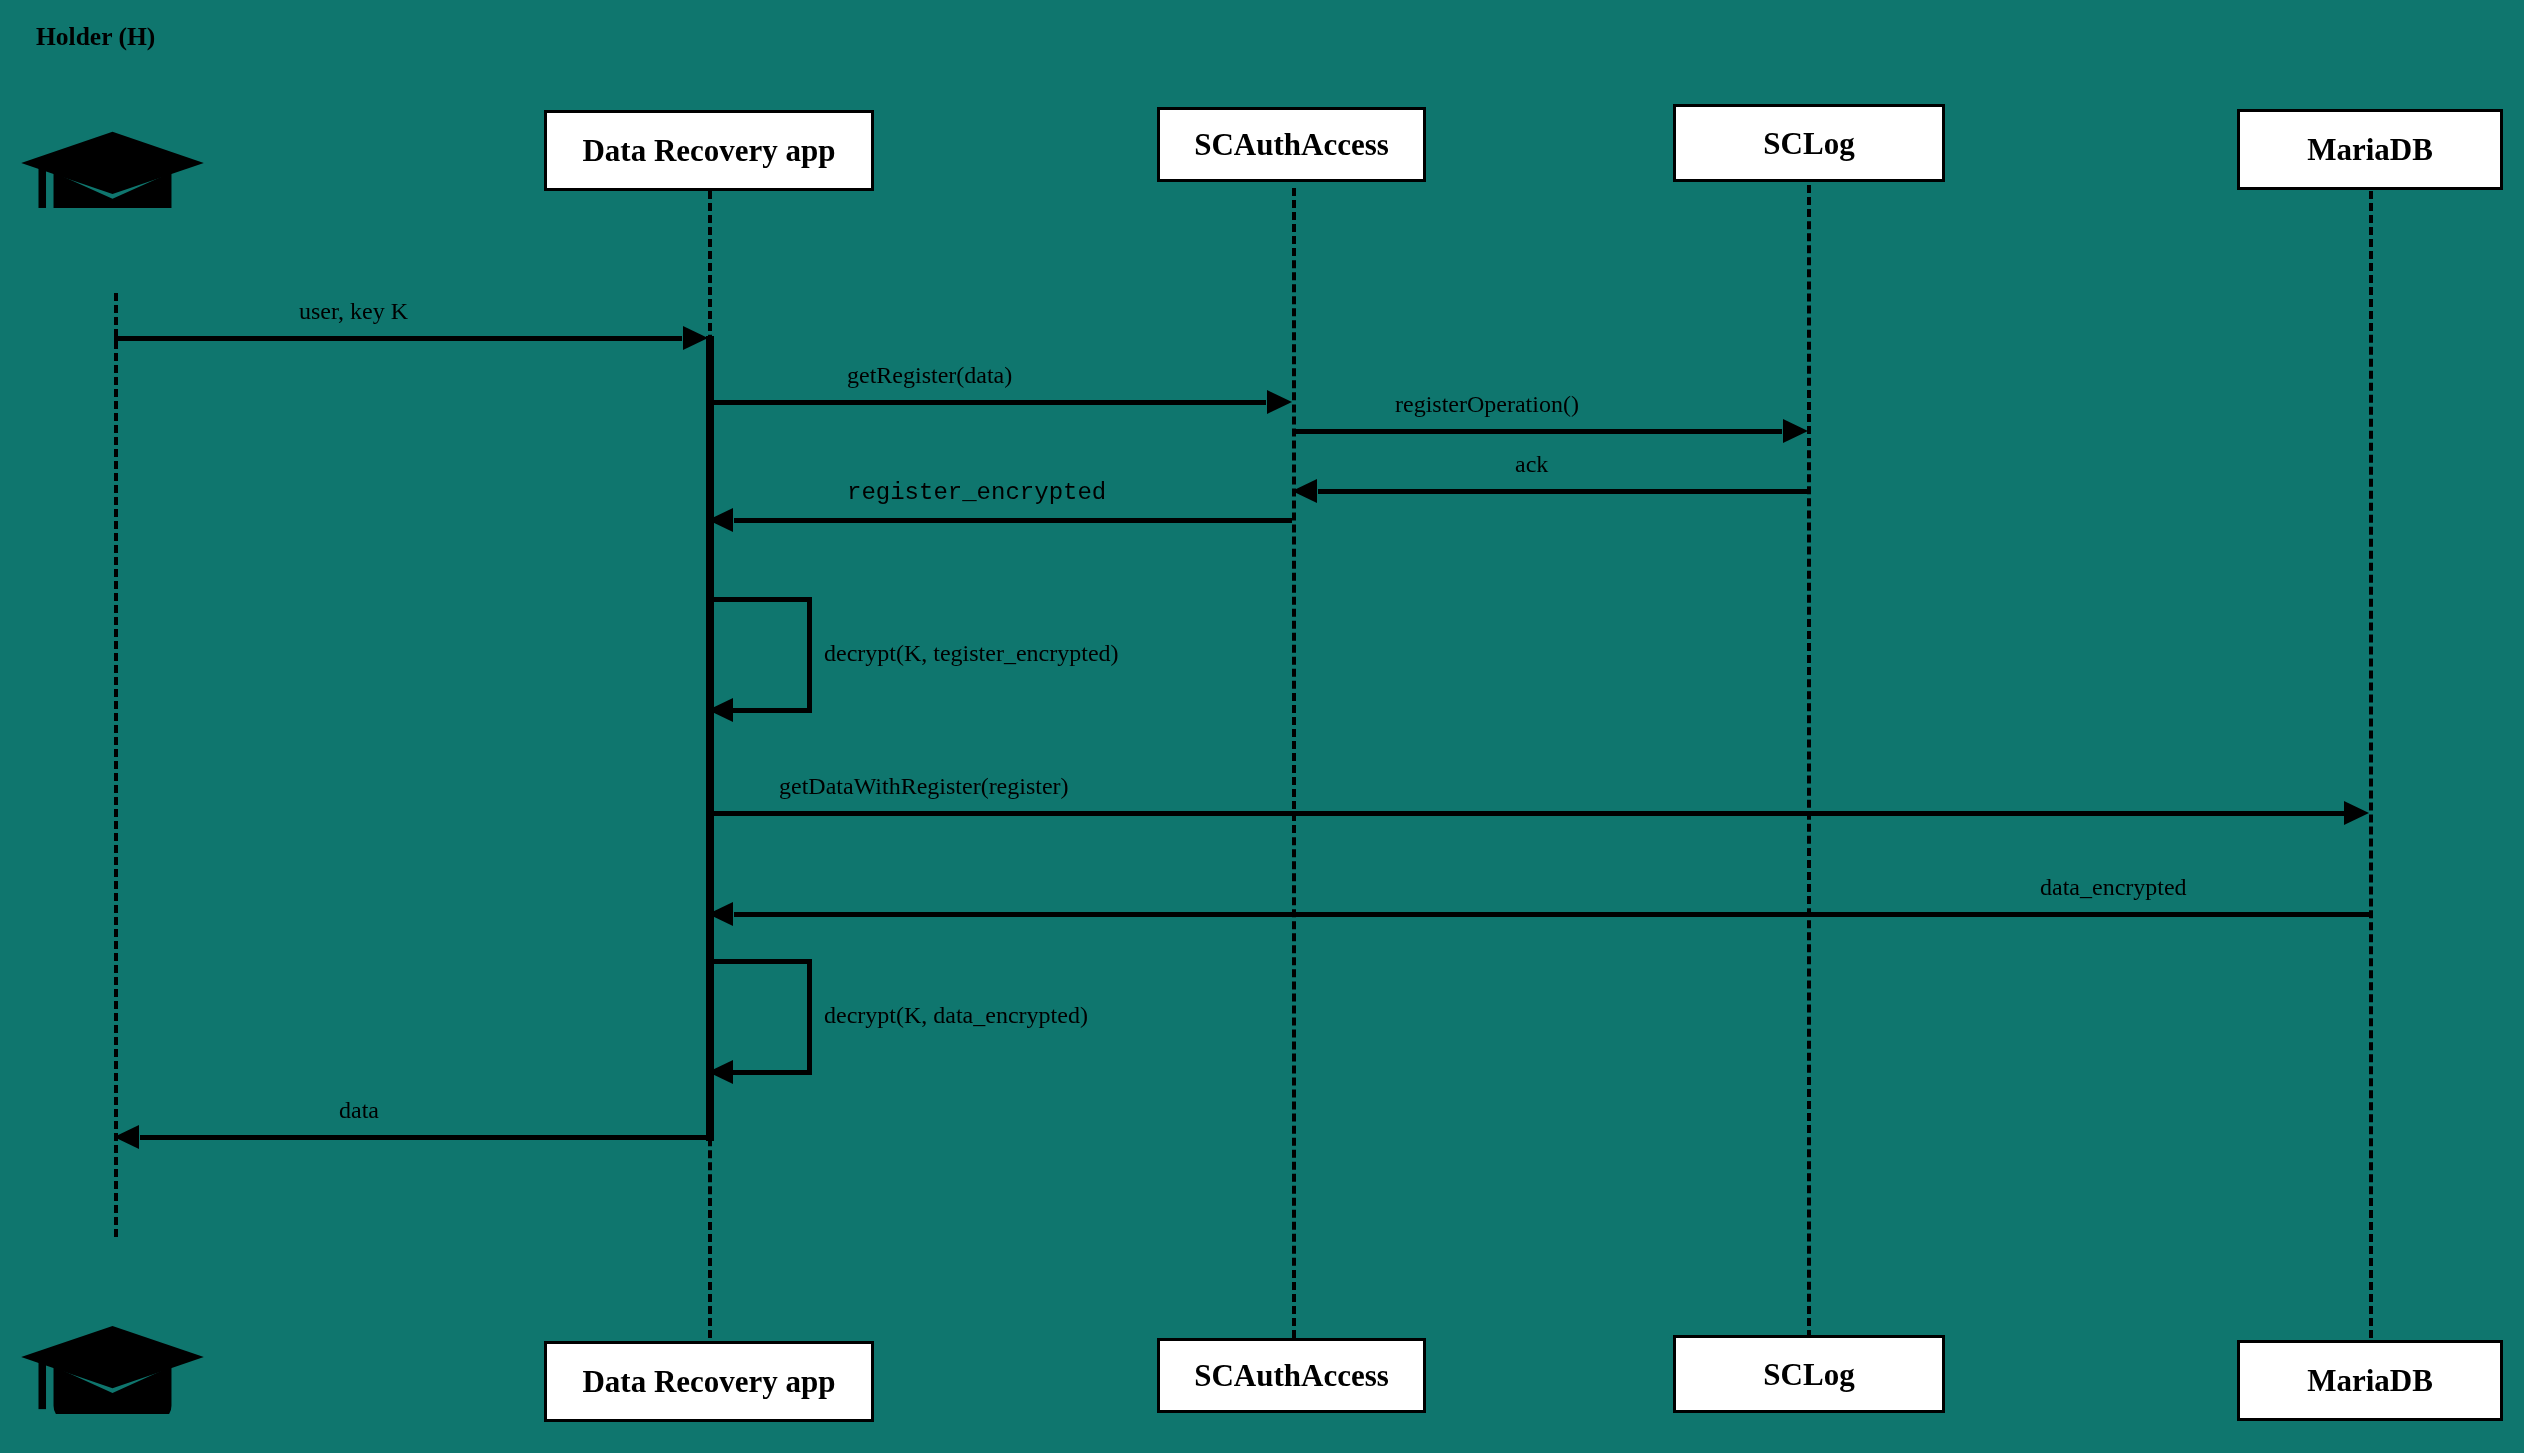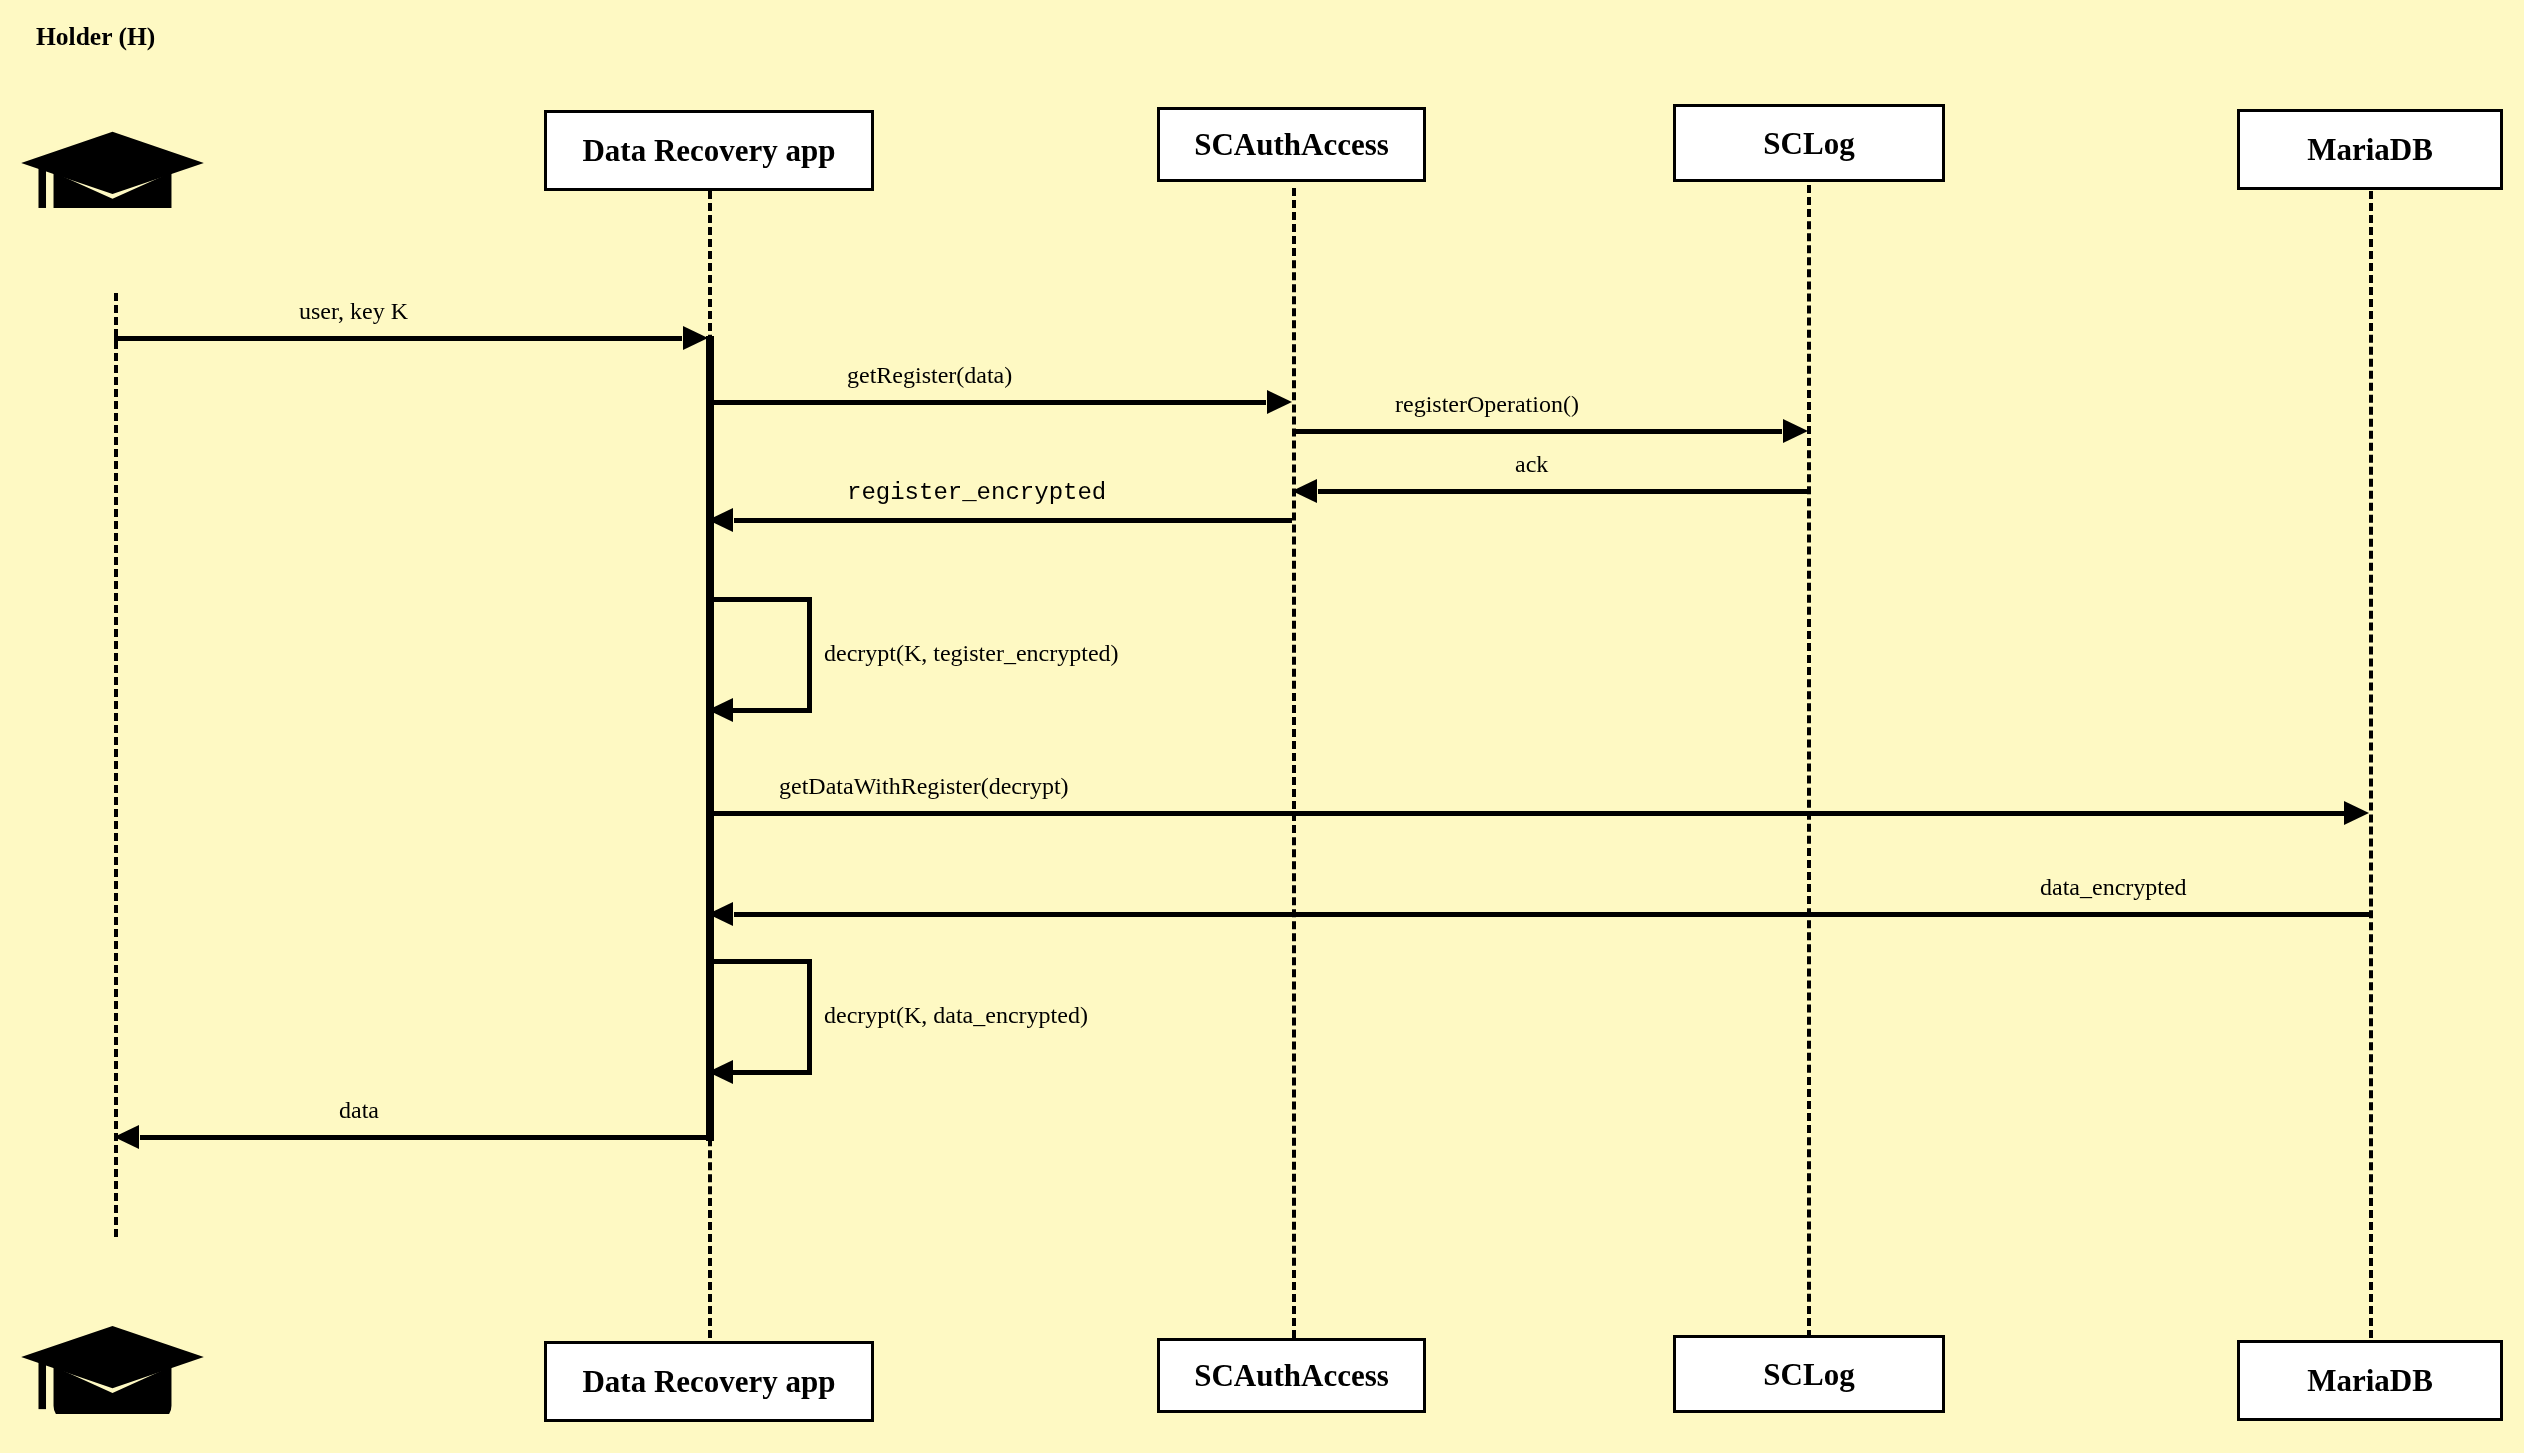--- a/index.html
+++ b/index.html
@@ -4,21 +4,21 @@
 <style>
   html, body {
     margin: 0;
     padding: 0;
     background: #ffffff;
   }
   #stage {
     position: relative;
     width: 2525px;
     height: 1454px;
-    background: #fef9c3;
+    background: #0f766e;
     font-family: "Liberation Serif", "DejaVu Serif", serif;
     color: #000000;
     overflow: hidden;
   }
 
   
   #holder-title {
     position: absolute;
     left: 36px;
     top: 22px;
@@ -234,21 +234,21 @@
     <div class="seg-top" style="top:0; width:104px;"></div>
     <div class="seg-right" style="left:99px; height:116px;"></div>
     <div class="seg-bot" style="top:111px; width:104px;"></div>
     <div class="head" style="top:101px; left:0; border-right:25.5px solid #000000; border-left:0;"></div>
     <div class="label" style="left:116px; top:44px;">decrypt(K, tegister_encrypted)</div>
   </div>
 
   <div class="msg right" style="left:708px; top:811px; width:1661px;">
     <div class="line" style="width:1636px;"></div>
     <div class="head"></div>
-    <div class="label" style="left:71px;">getDataWithRegister(decrypt)</div>
+    <div class="label" style="left:71px;">getDataWithRegister(register)</div>
   </div>
 
   <div class="msg left" style="left:708px; top:912px; width:1661px;">
     <div class="line" style="left:25.5px; width:1636px;"></div>
     <div class="head"></div>
     <div class="label" style="left:1332px;">data_encrypted</div>
   </div>
 
   <div class="selfcall" style="left:708px; top:959px; width:104px; height:96px;">
     <div class="seg-top" style="top:0; width:104px;"></div>

